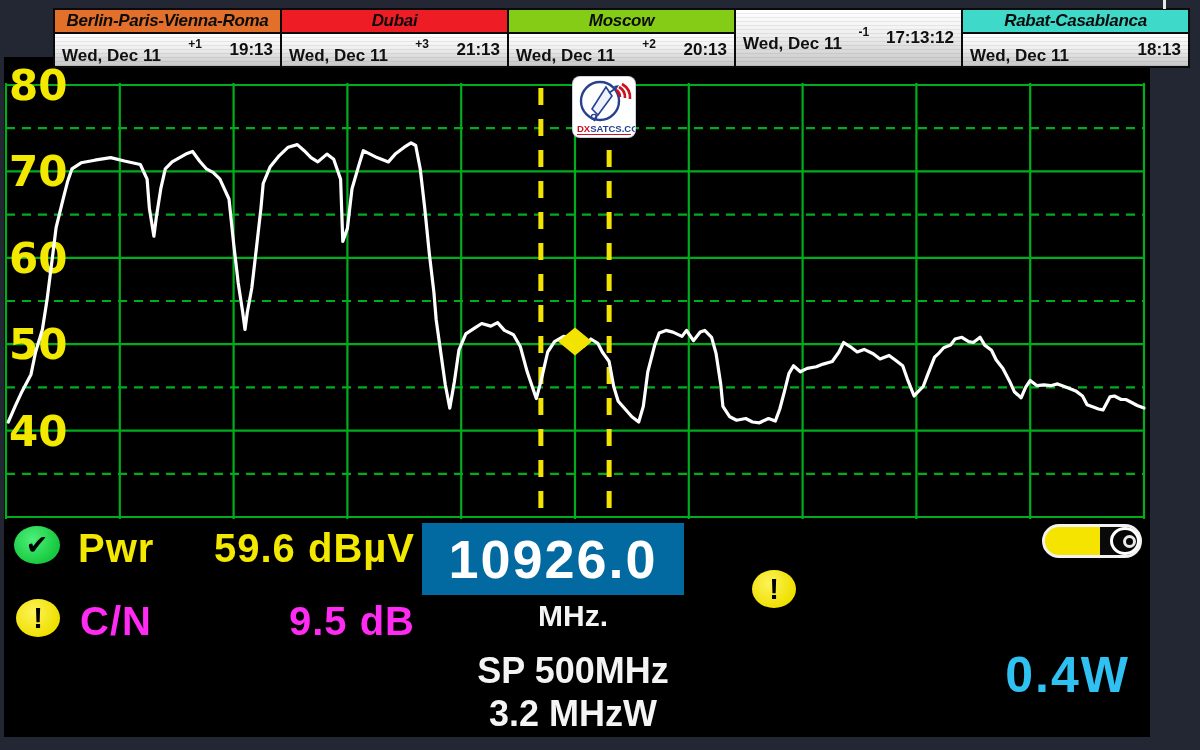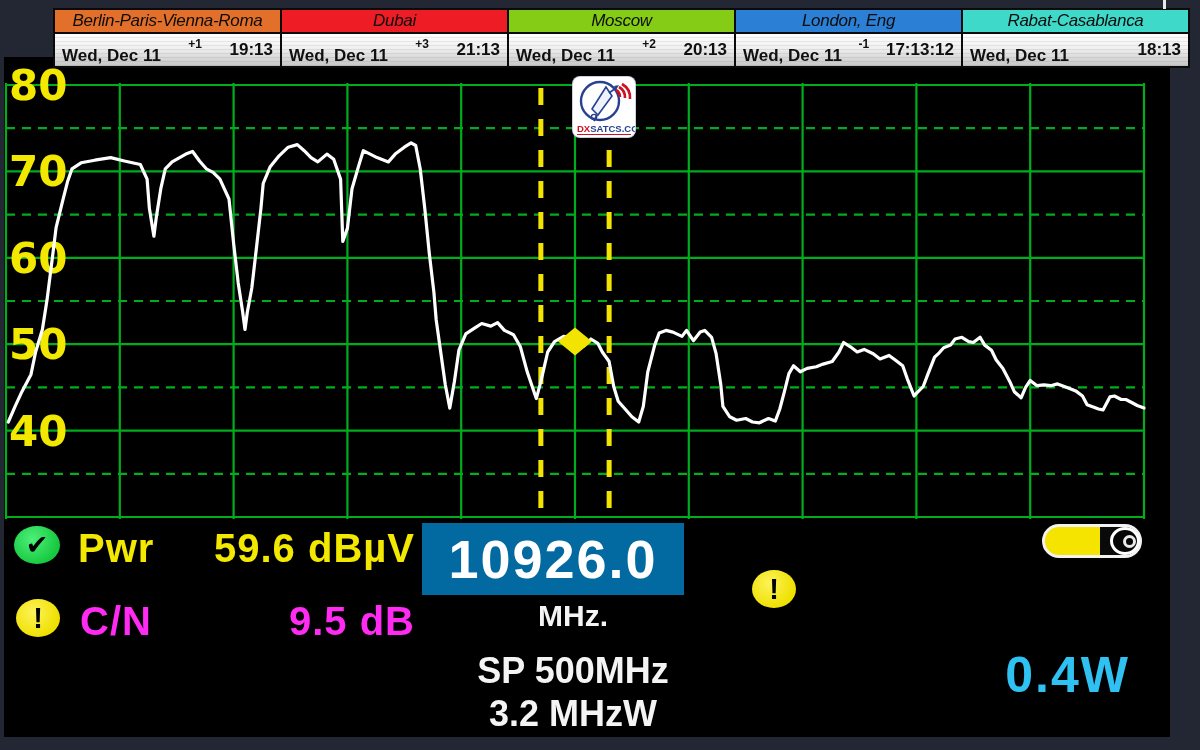--- a/index.html
+++ b/index.html
@@ -2,32 +2,32 @@
 <html><head>
 <meta charset="utf-8">
 <style>
   html,body{margin:0;padding:0;background:#14161d;}
   .stage{
     position:relative;width:1200px;height:750px;overflow:hidden;
     background:#232733;
     font-family:"Liberation Sans","DejaVu Sans",sans-serif;
   }
   
-  .screen{position:absolute;left:4px;top:57px;width:1146px;height:680px;background:#000;overflow:hidden;padding-left:20px;}
+  .screen{position:absolute;left:4px;top:57px;width:1146px;height:680px;background:#000;overflow:hidden;}
   .plot-svg{position:absolute;left:0;top:0;}
   
   .logo{position:absolute;left:573px;top:77px;width:62px;height:60px;background:#fff;border-radius:7px;
         box-shadow:0 0 0 1px #ccd2dd;overflow:hidden;}
   .logo svg{display:block;}
   
   .clock-bar{position:absolute;left:53px;top:8px;width:1137px;height:60px;display:flex;border:2px solid #0a0a0a;box-sizing:border-box;background:#000;}
   .clock-cell{flex:1 1 0;display:flex;flex-direction:column;min-width:0;border-right:2px solid #0a0a0a;box-sizing:border-box;}
   .clock-cell:last-child{border-right:none;}
   .clock-city{height:27px;display:flex;align-items:center;justify-content:center;
-      font-size:17px;font-weight:normal;font-style:italic;color:#0c0c0c;letter-spacing:-0.3px;
+      font-size:17px;font-weight:bold;font-style:italic;color:#0c0c0c;letter-spacing:-0.3px;
       border-bottom:2px solid #0a0a0a;box-sizing:border-box;white-space:nowrap;overflow:hidden;}
   .clock-time{flex:1;display:flex;align-items:center;position:relative;
       background-image:repeating-linear-gradient(0deg, rgba(0,0,0,0.07) 0 1px, rgba(255,255,255,0) 1px 4px),
                        linear-gradient(#ffffff,#efefef 45%,#c6c6c6);
       color:#101010;font-weight:bold;font-size:17px;padding:0 7px;box-sizing:border-box;white-space:nowrap;}
   .clock-date{flex:0 0 auto;margin-top:12px;}
   .clock-offset{flex:1 1 auto;text-align:center;font-size:12px;font-weight:bold;position:relative;top:-6px;}
   .clock-hm{flex:0 0 auto;text-align:right;}
   .top-tick{position:absolute;left:1163px;top:0;width:3px;height:9px;background:#e8e8e8;}
   
@@ -132,21 +132,20 @@
     </div>
     <div class="clock-cell">
       <div class="clock-city" style="background:#84cc16">Moscow</div>
       <div class="clock-time">
         <span class="clock-date">Wed, Dec 11</span>
         <span class="clock-offset">+2</span>
         <span class="clock-hm">20:13</span>
       </div>
     </div>
     <div class="clock-cell">
-      <div class="clock-city" style="background:#2b7fd4">London, Eng</div>
       <div class="clock-time">
         <span class="clock-date">Wed, Dec 11</span>
         <span class="clock-offset">-1</span>
         <span class="clock-hm">17:13:12</span>
       </div>
     </div>
     <div class="clock-cell">
       <div class="clock-city" style="background:#3fd9c9">Rabat-Casablanca</div>
       <div class="clock-time">
         <span class="clock-date">Wed, Dec 11</span>

